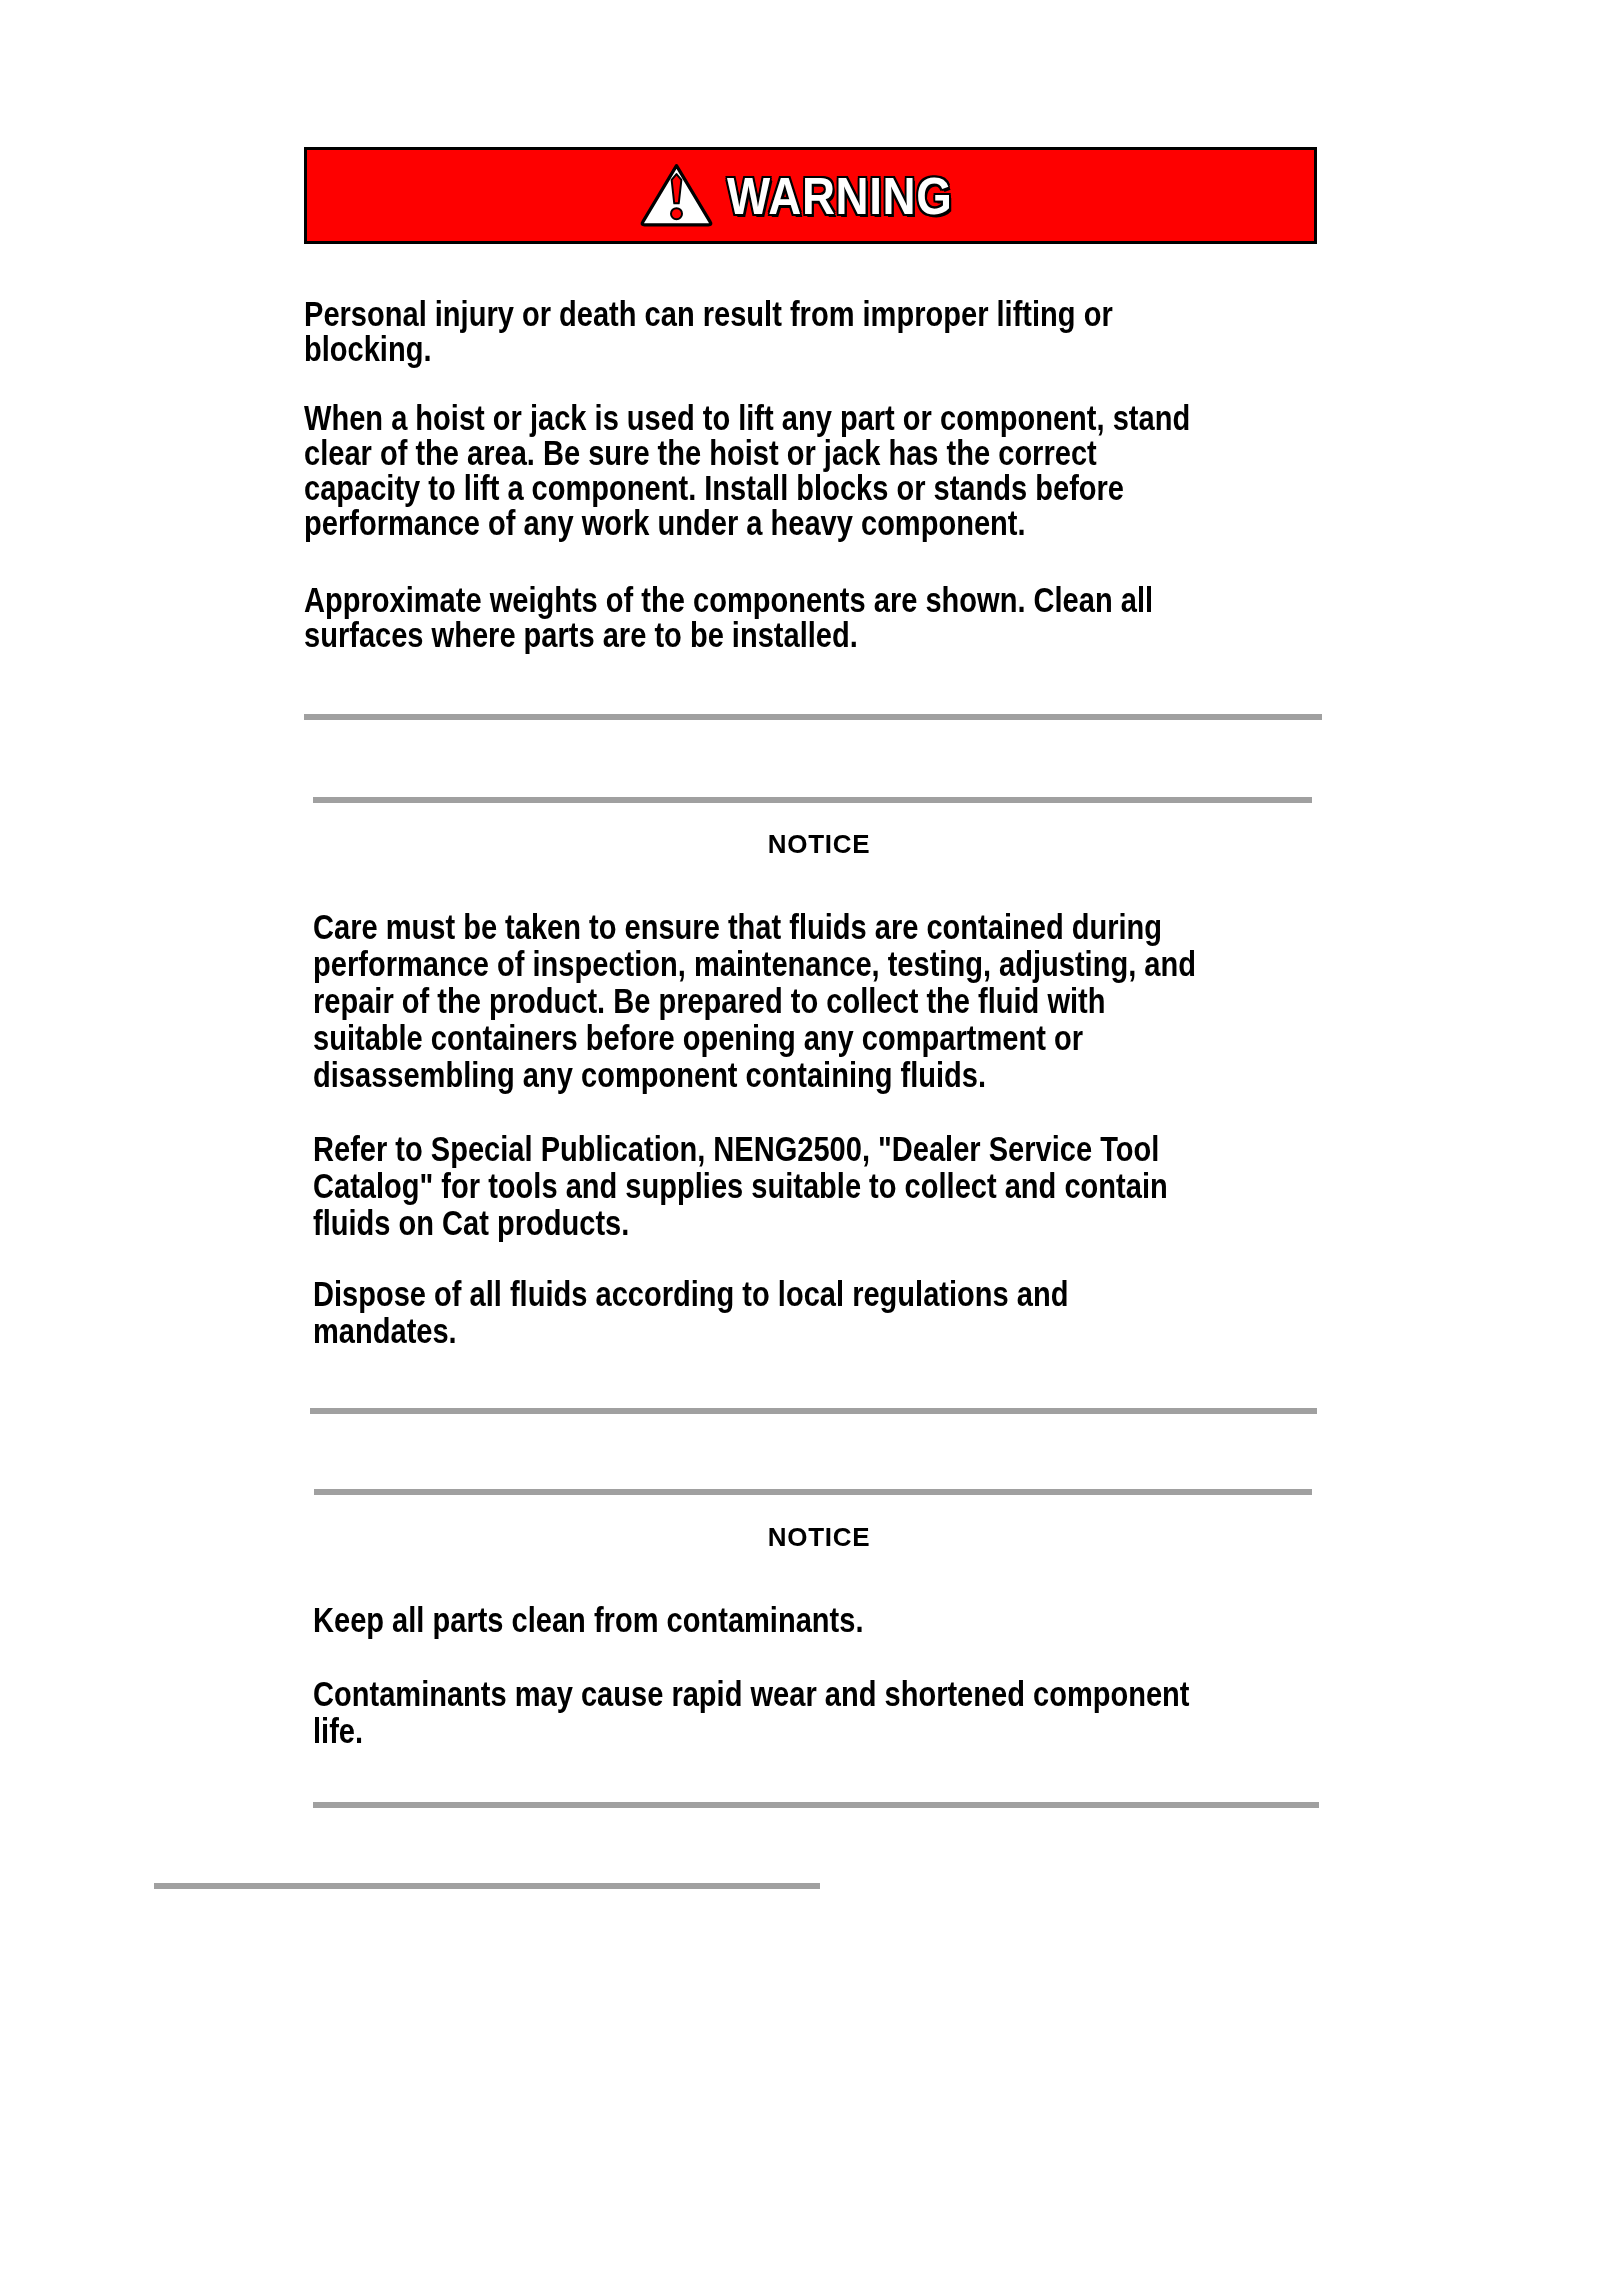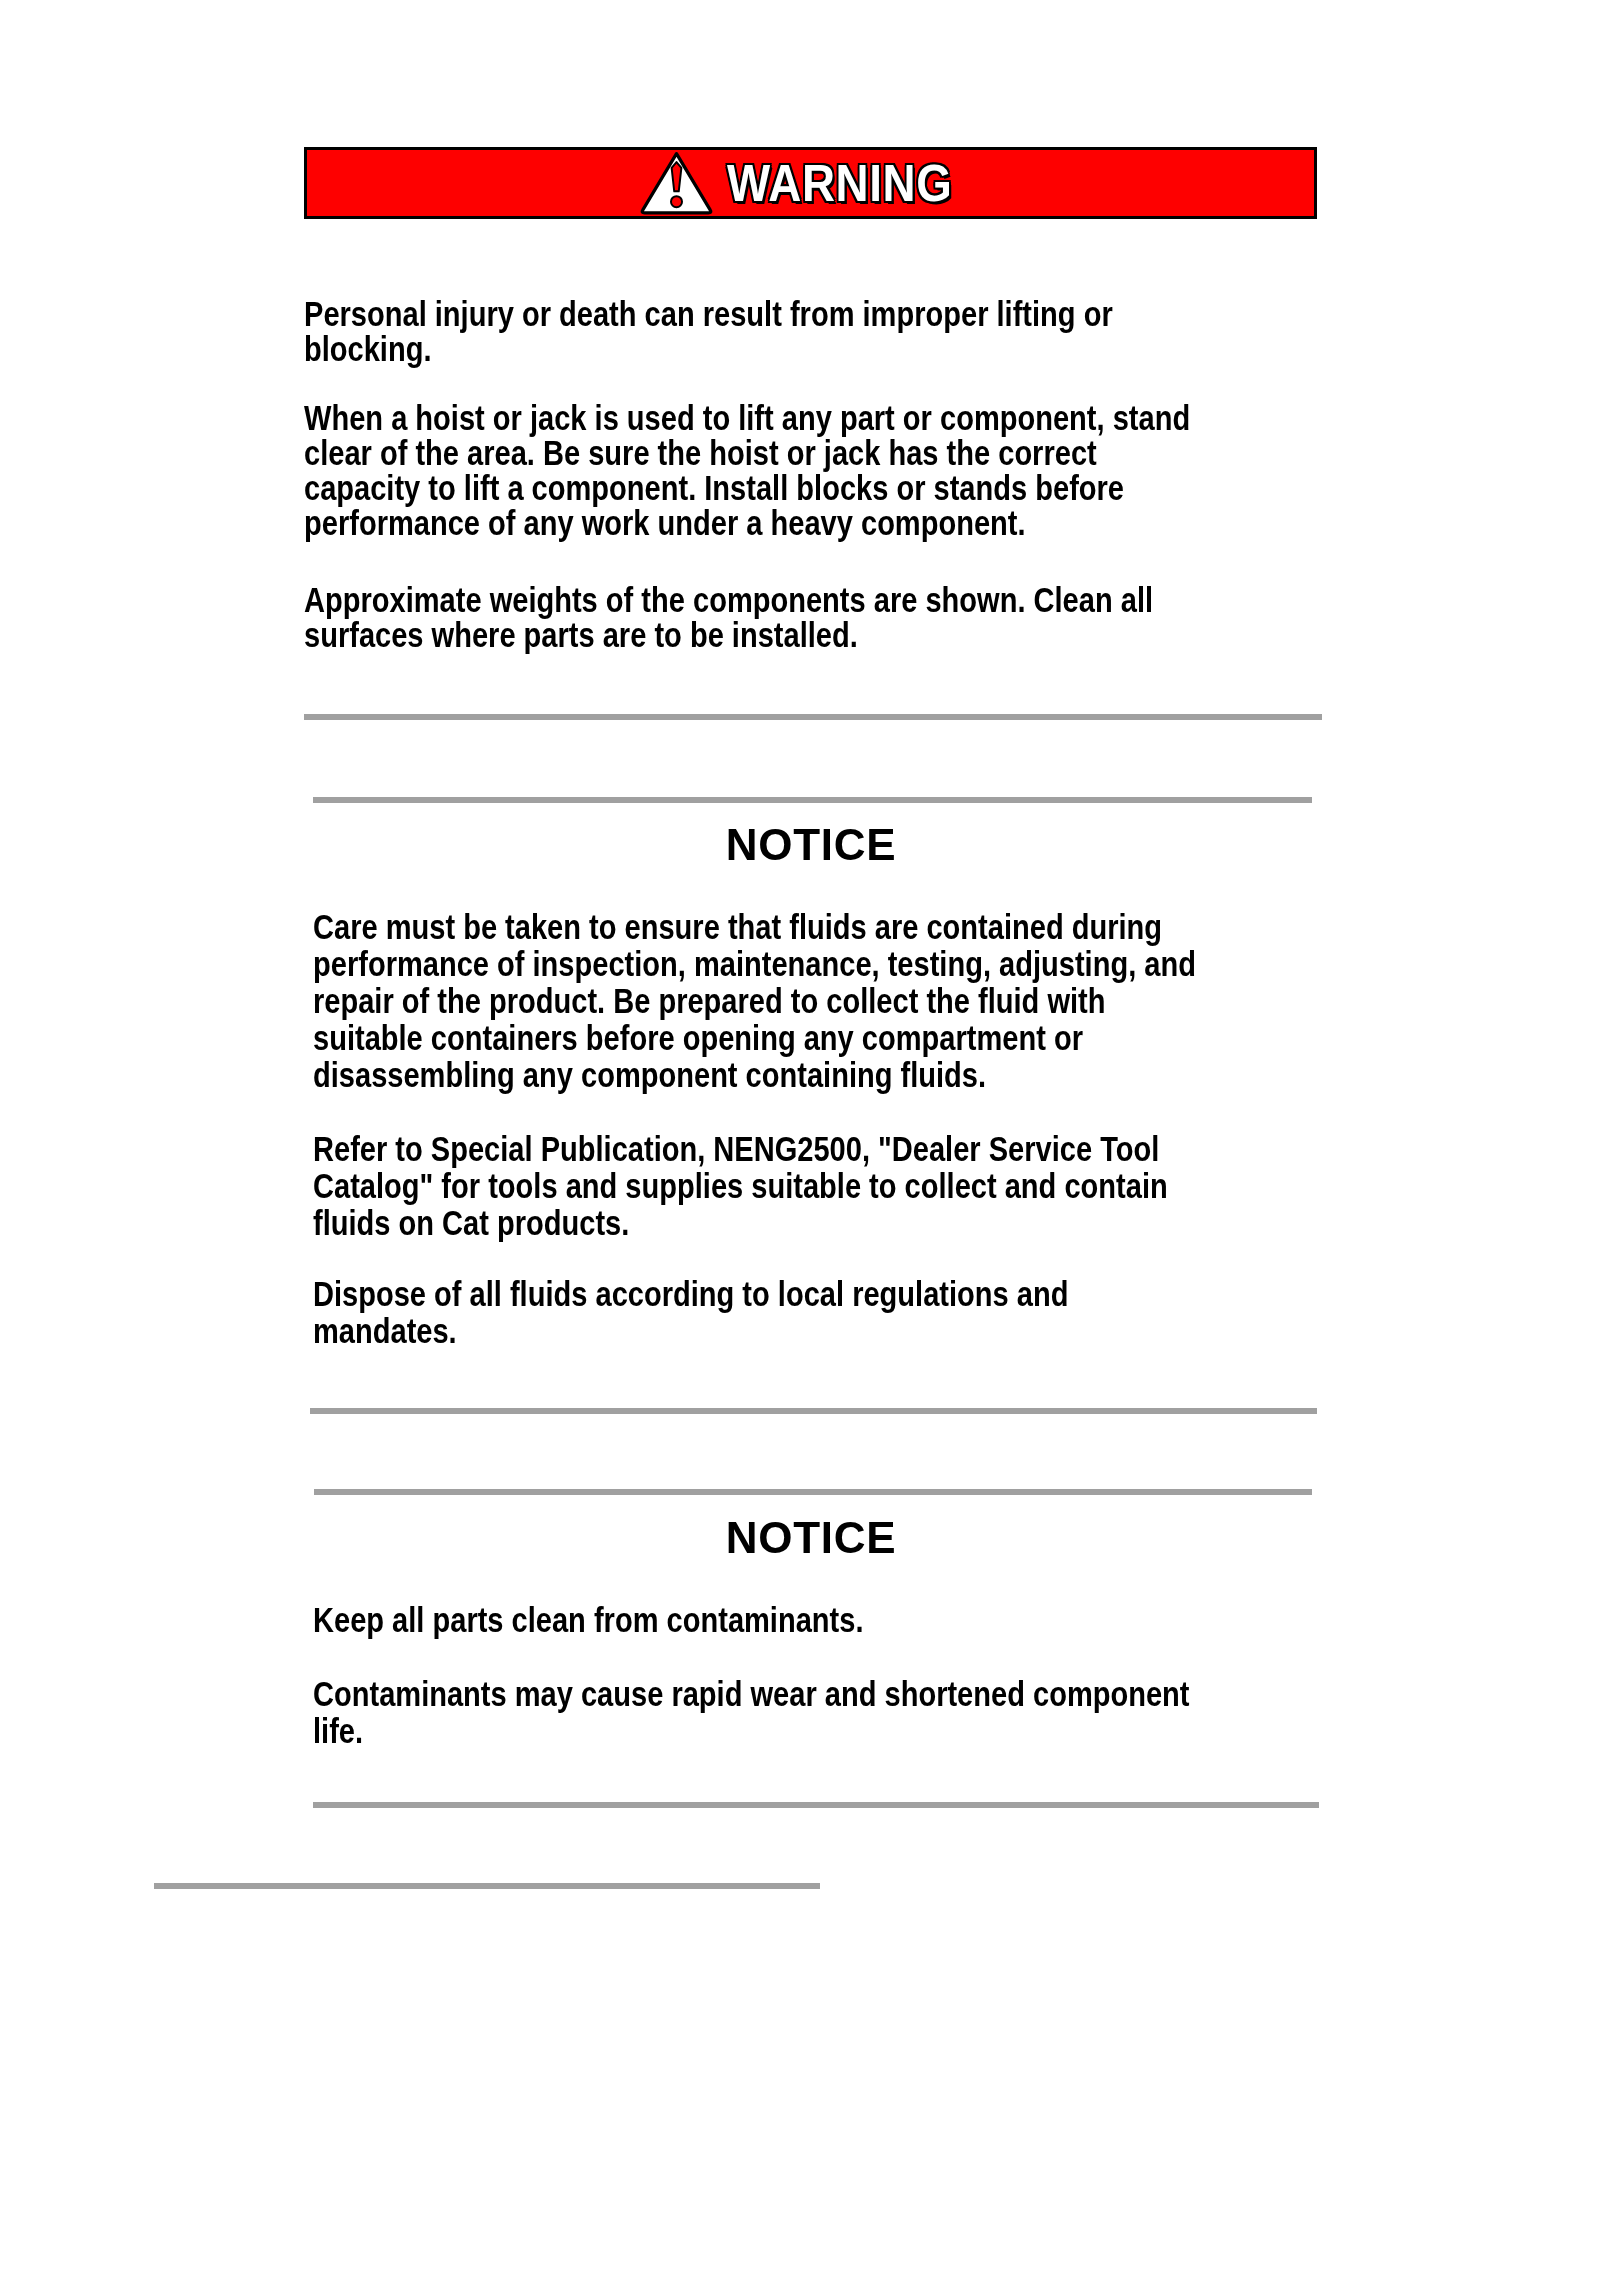--- a/index.html
+++ b/index.html
@@ -12,21 +12,21 @@
     color: #000000;
     overflow: hidden;
   }
 
   
   .banner {
     position: absolute;
     left: 304px;
     top: 147px;
     width: 1013px;
-    height: 72px;
+    height: 97px;
     box-sizing: border-box;
     background: #fe0000;
     border: 3.9px solid #000000;
     display: flex;
     align-items: center;
     justify-content: center;
     gap: 11.8px;
   }
   .warn-icon { display: block; line-height: 0; }
   .banner-label {
@@ -54,25 +54,25 @@
     font-weight: bold;
     white-space: pre-line;
     transform: scaleX(0.83);
     transform-origin: 0 0;
   }
   .notice-para { left: 313px; line-height: 37px; }
 
   
   .notice-title {
     position: absolute;
-    left: 304px;
+    left: 312px;
     width: 1014px;
     margin: 0;
     text-align: center;
-    font-size: 44px;
+    font-size: 26px;
     line-height: 37px;
     font-weight: bold;
     letter-spacing: 0.7px;
   }
 
   
   .divider {
     position: absolute;
     height: 5.9px;
     background: #a0a0a0;

